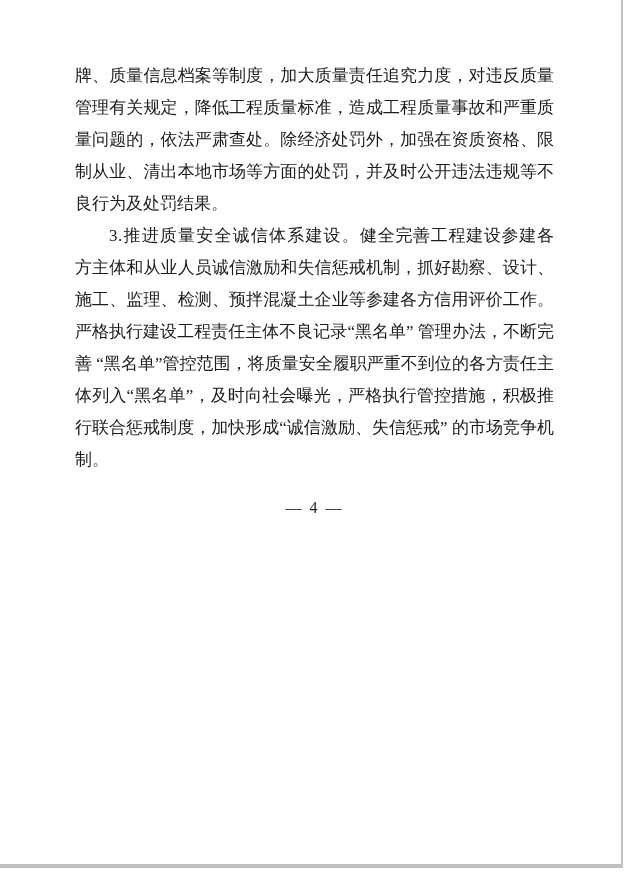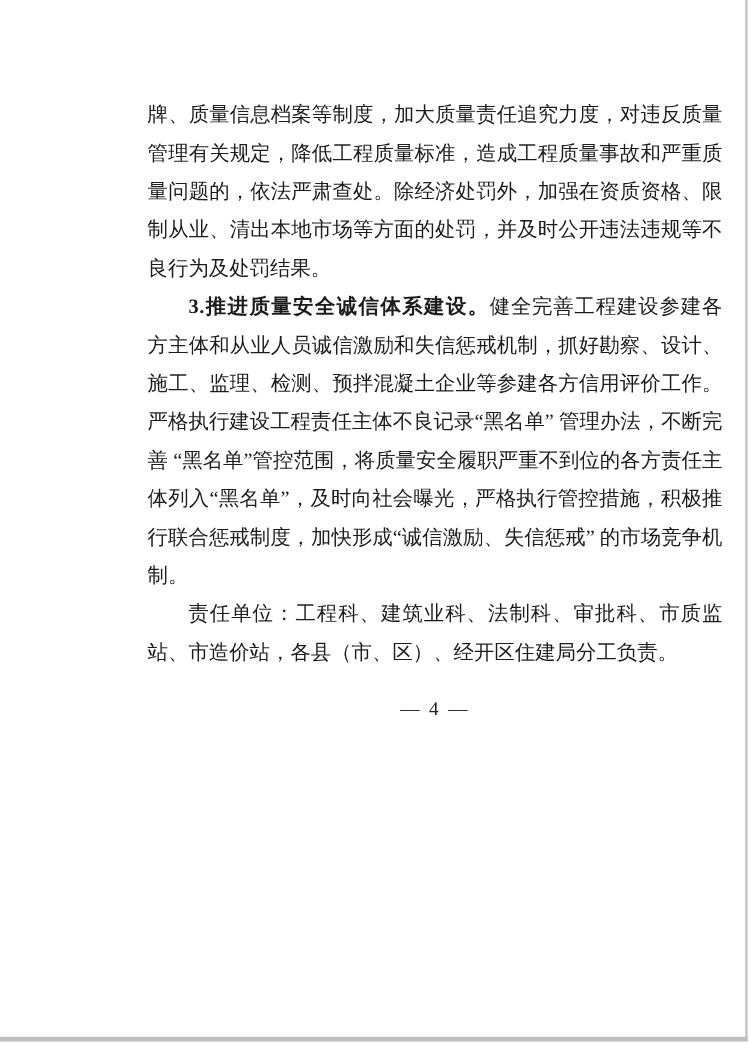--- a/index.html
+++ b/index.html
@@ -17,38 +17,37 @@
     width: 621px;
     height: 864px;
     background: #ffffff;
     border-right: 2px solid #c3c3c5;
     border-bottom: 4px solid #c0c0c2;
     box-sizing: content-box;
   }
   .content {
     position: absolute;
     left: 75px;
-    top: 80px;
+    top: 60px;
     width: 479px;
     font-family: "Liberation Serif", "DejaVu Serif", serif;
     font-size: 17px;
     line-height: 32px;
     color: #1c1c1c;
     text-align: justify;
-    margin-left: 48px;
   }
   p.para {
     margin: 0;
     padding: 0;
   }
   p.indent {
     text-indent: 2em;
   }
   .lead {
-    font-weight: 700;
+    font-weight: 400;
     letter-spacing: 0.5px;
   }
   .footer {
     margin-top: 16px;
     text-align: center;
     text-indent: 0;
     font-size: 16px;
     color: #222222;
     letter-spacing: 2px;
   }
@@ -57,19 +56,18 @@
 <body>
 
 <div class="page">
   <div class="content">
 
     <p class="para"><span class="lead"></span><span>牌、质量信息档案等制度，加大质量责任追究力度，对违反质量管理有关规定，降低工程质量标准，造成工程质量事故和严重质量问题的，依法严肃查处。除经济处罚外，加强在资质资格、限制从业、清出本地市场等方面的处罚，并及时公开违法违规等不良行为及处罚结果。</span></p>
 
 
     <p class="para indent"><span class="lead">3.推进质量安全诚信体系建设。</span><span>健全完善工程建设参建各方主体和从业人员诚信激励和失信惩戒机制，抓好勘察、设计、施工、监理、检测、预拌混凝土企业等参建各方信用评价工作。严格执行建设工程责任主体不良记录“黑名单” 管理办法，不断完善 “黑名单”管控范围，将质量安全履职严重不到位的各方责任主体列入“黑名单”，及时向社会曝光，严格执行管控措施，积极推行联合惩戒制度，加快形成“诚信激励、失信惩戒” 的市场竞争机制。</span></p>
 
-    <p class="para indent"><span class="lead"></span><span>责任单位：工程科、建筑业科、法制科、审批科、市质监站、市造价站，各县（市、区）、经开区住建局分工负责。</span></p>
 
 
 
     <div class="footer">— 4 —</div>
   </div>
 </div>
 
 </body></html>

